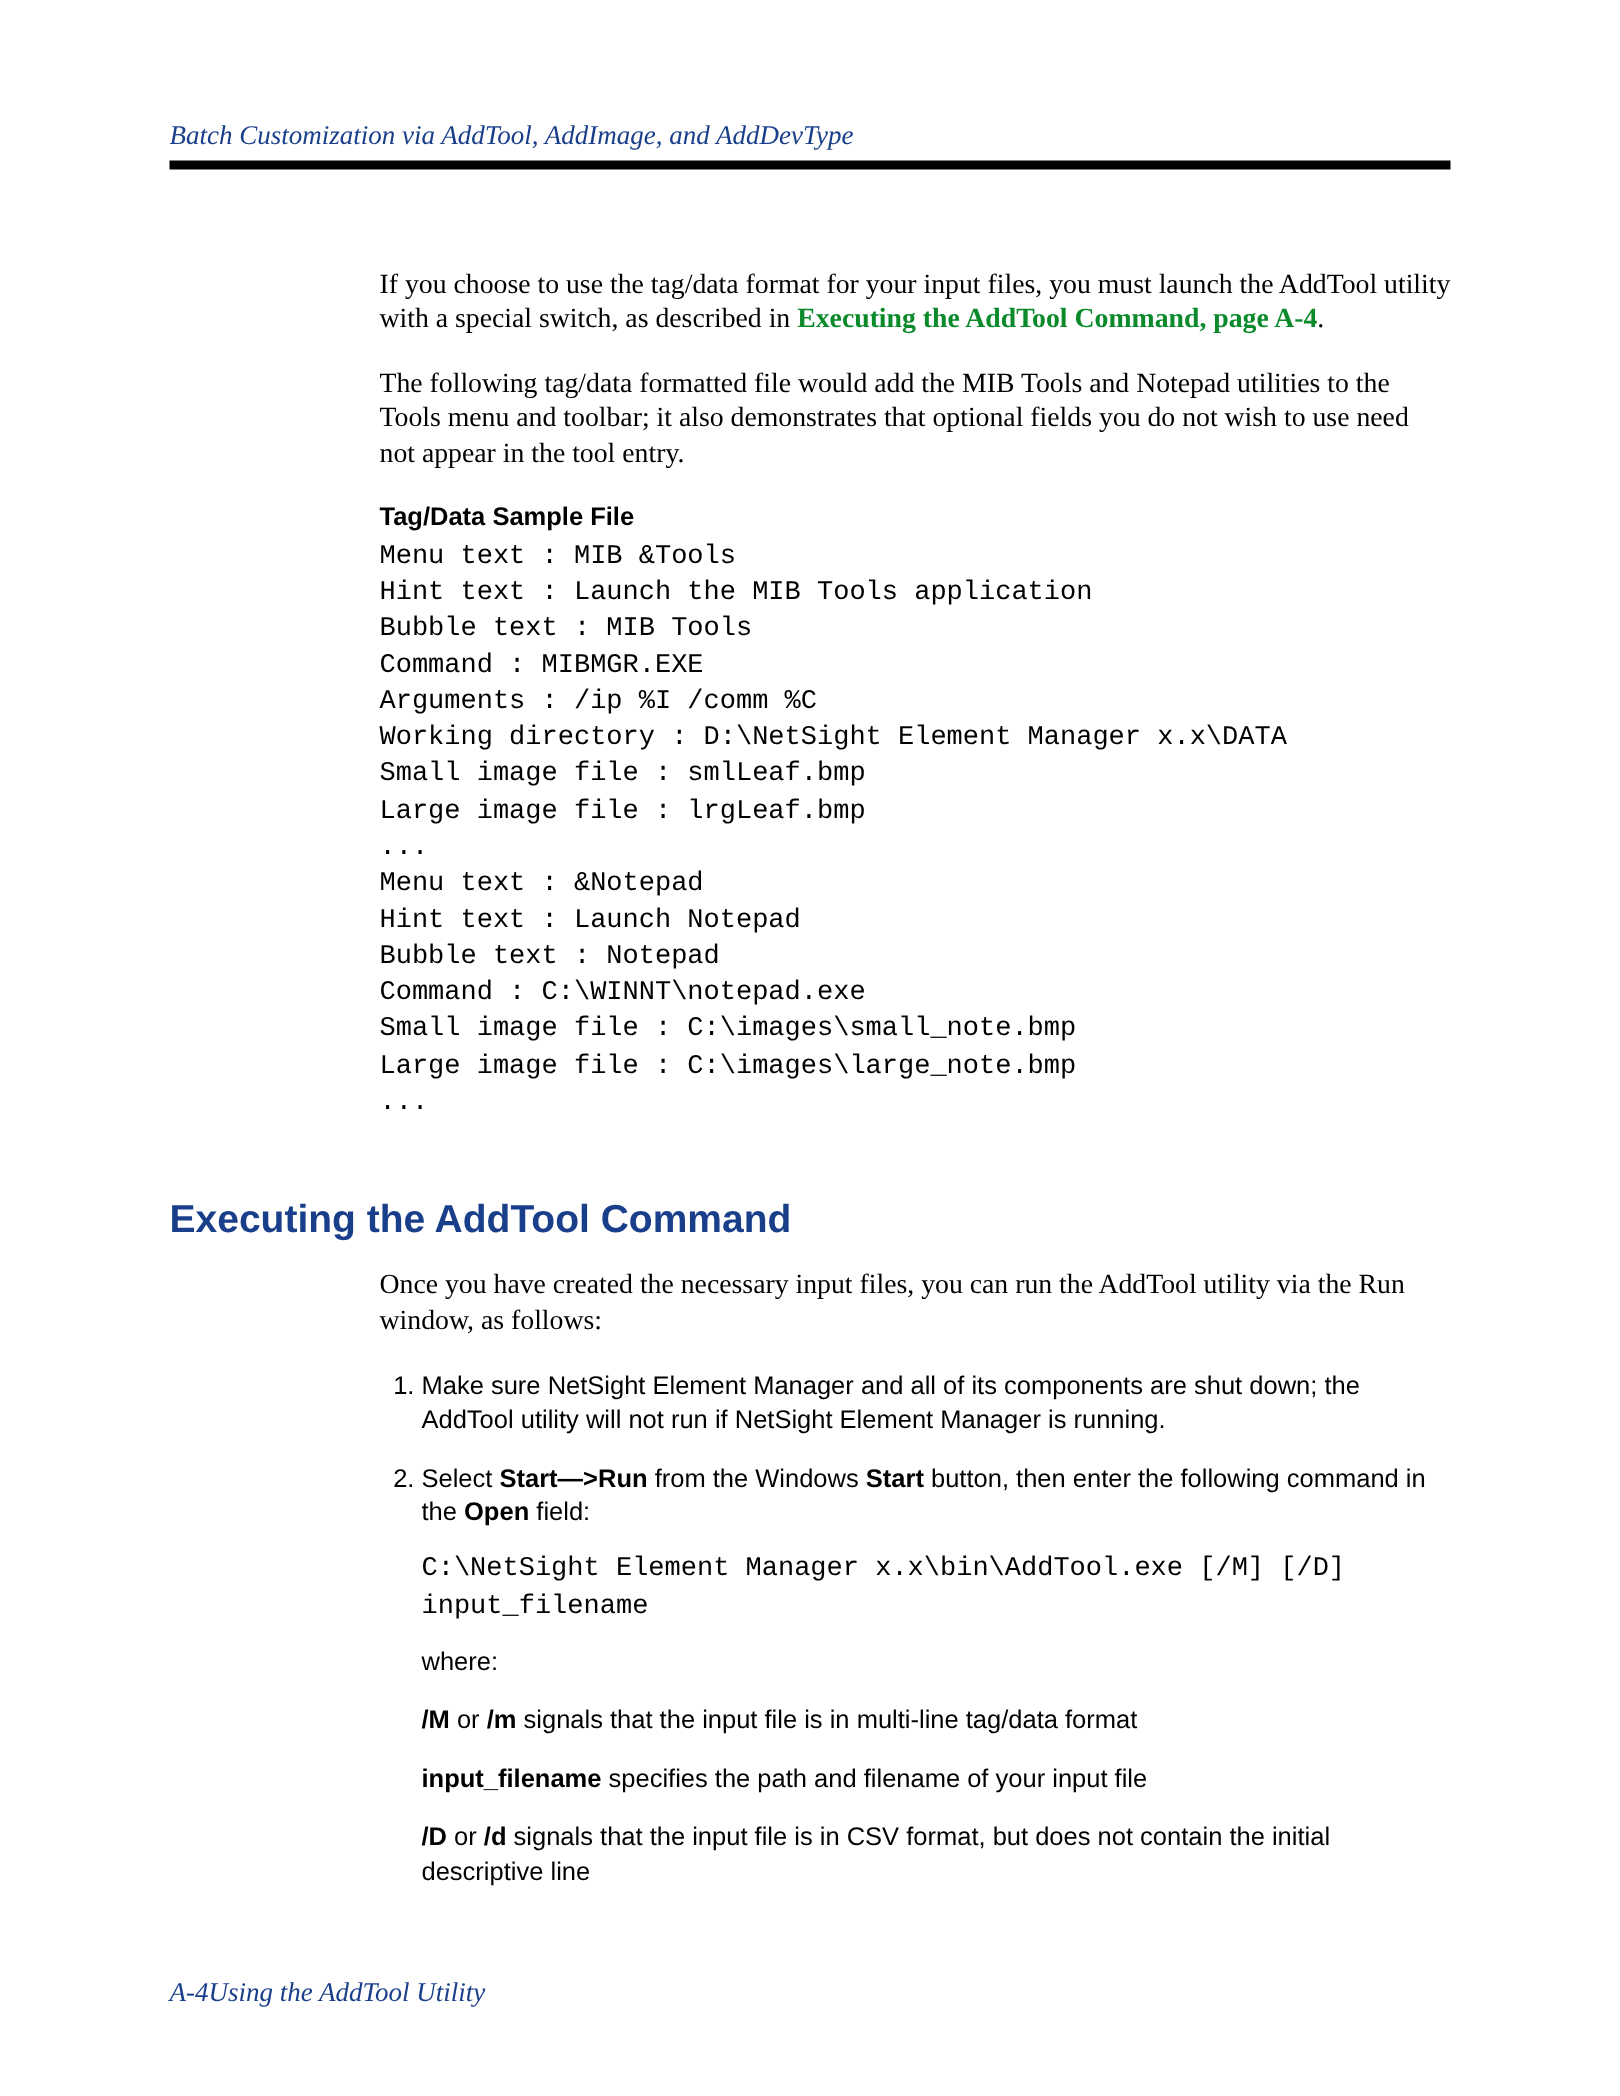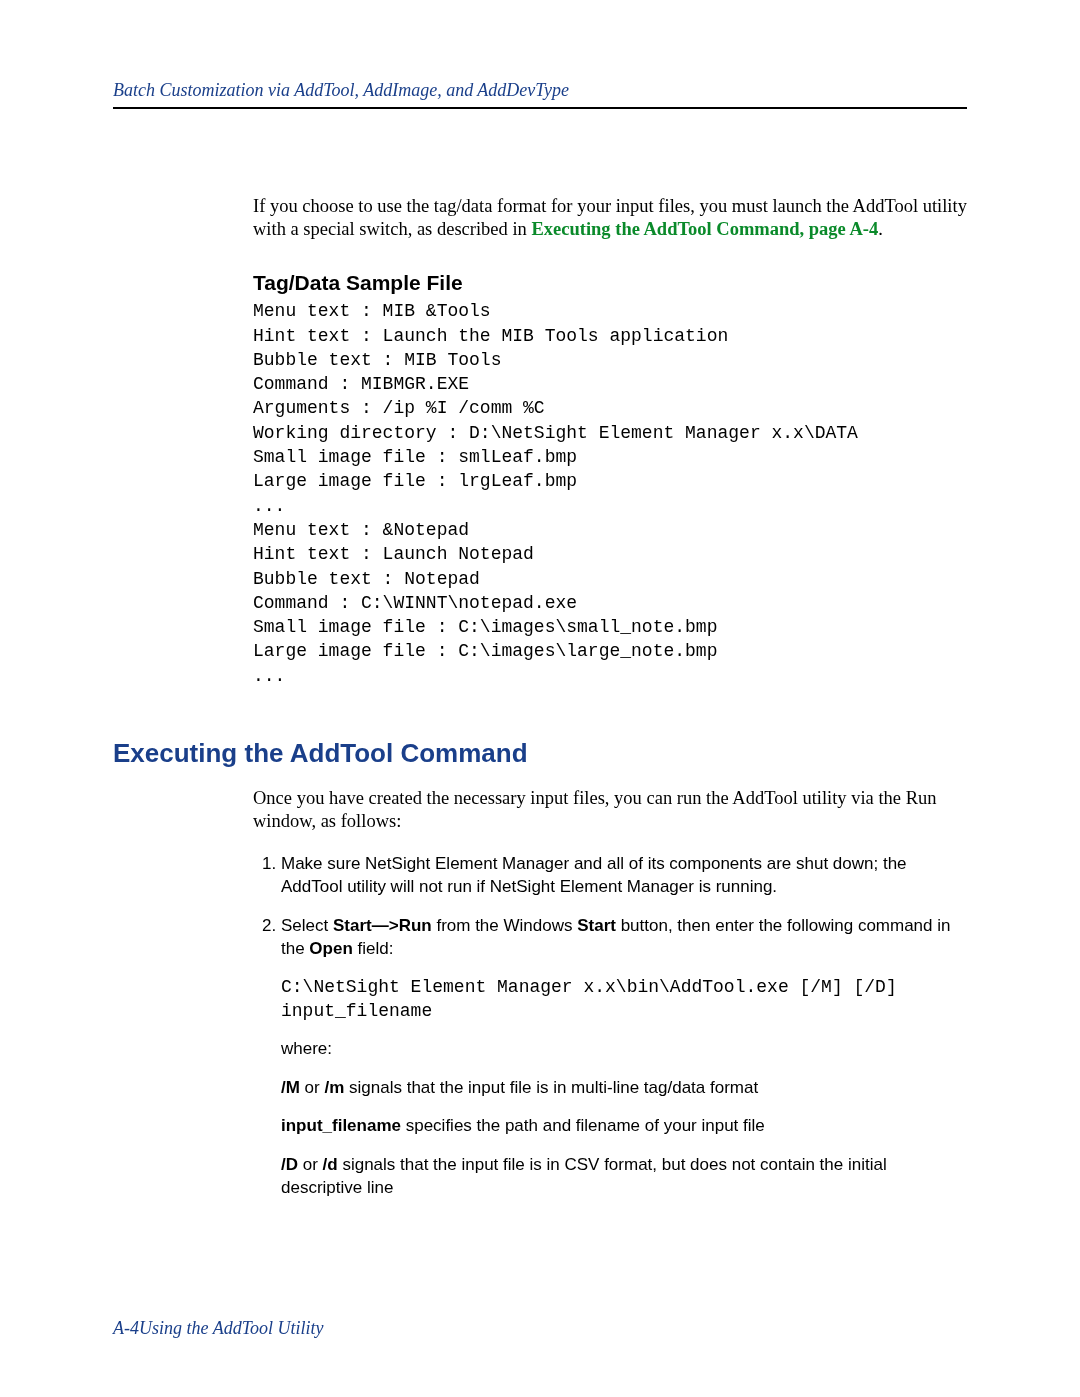--- a/index.html
+++ b/index.html
@@ -15,41 +15,41 @@
   }
   .page {
     padding: 80px 113px 60px 113px;
     box-sizing: border-box;
   }
   .running-header {
     font-style: italic;
     color: #1a3f8a;
     font-size: 18px;
     padding-bottom: 6px;
-    border-bottom: 2px solid #000000;
-    margin-bottom: 86px;
+    border-bottom: 6px solid #000000;
+    margin-bottom: 66px;
     font-family: "Times New Roman", Times, serif;
   }
   .body-block {
     margin-left: 140px;
   }
   p.para {
     font-size: 18.5px;
     line-height: 1.25;
     margin: 0 0 20px 0;
   }
   .xref {
     color: #0a8a2a;
     font-weight: bold;
   }
   .sample-heading {
     font-family: Arial, Helvetica, sans-serif;
     font-weight: bold;
-    font-size: 21px;
-    margin: 30px 0 4px 0;
+    font-size: 17px;
+    margin: 20px 0 4px 0;
   }
   pre.codeblock {
     font-family: "Courier New", Courier, monospace;
     font-size: 18px;
     line-height: 1.35;
     white-space: pre;
     margin: 0 0 40px 0;
   }
   h2.section {
     font-family: Arial, Helvetica, sans-serif;
@@ -108,20 +108,21 @@
 
   <div class="running-header">Batch Customization via AddTool, AddImage, and AddDevType</div>
 
   <div class="body-block">
 
 
     <p class="para">
       <span>If you choose to use the tag/data format for your input files, you must launch the AddTool utility with a special switch, as described in </span><span class="xref">Executing the AddTool Command, page A-4</span><span>.</span>
     </p>
 
+    <p class="para">The following tag/data formatted file would add the MIB Tools and Notepad utilities to the Tools menu and toolbar; it also demonstrates that optional fields you do not wish to use need not appear in the tool entry.</p>
 
     <div class="sample-heading">Tag/Data Sample File</div>
     <pre class="codeblock">Menu text : MIB &amp;Tools
 Hint text : Launch the MIB Tools application
 Bubble text : MIB Tools
 Command : MIBMGR.EXE
 Arguments : /ip %I /comm %C
 Working directory : D:\NetSight Element Manager x.x\DATA
 Small image file : smlLeaf.bmp
 Large image file : lrgLeaf.bmp

